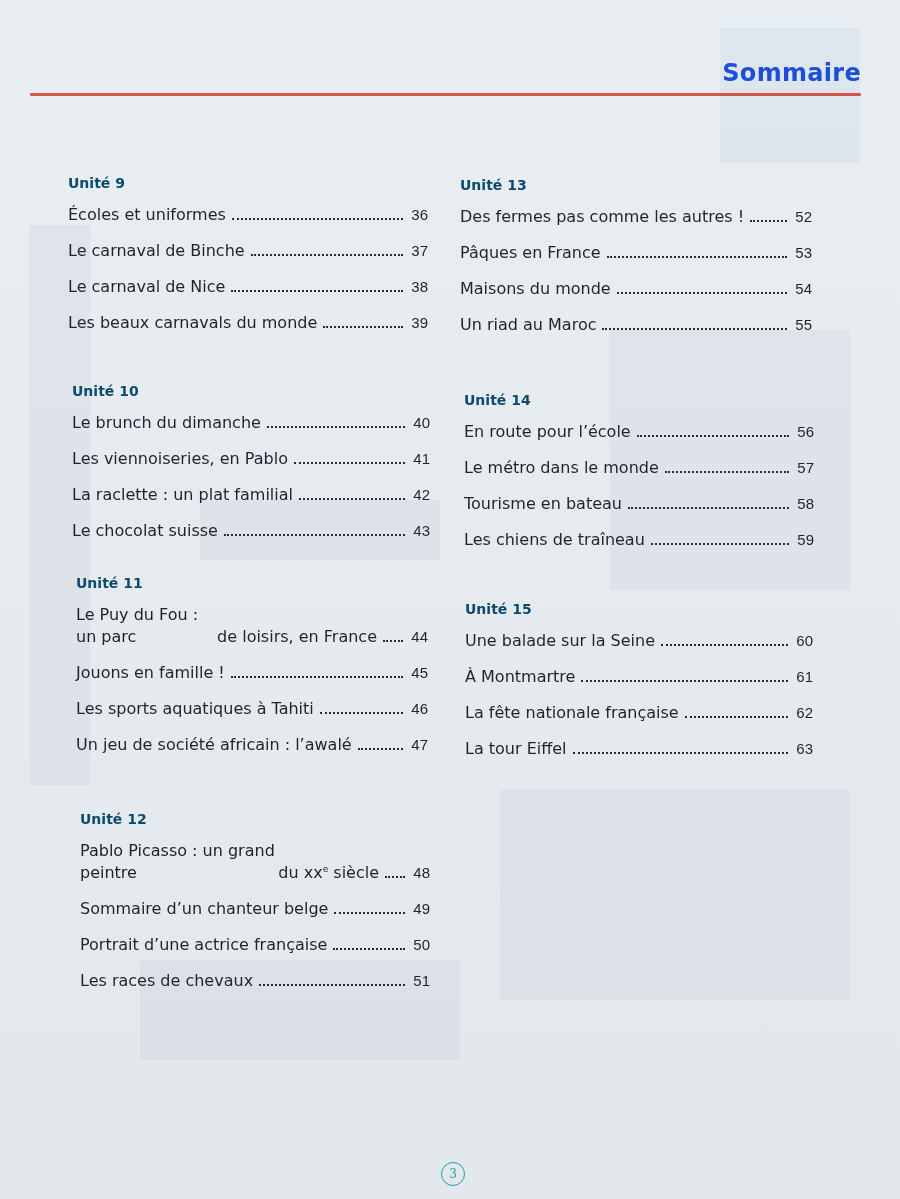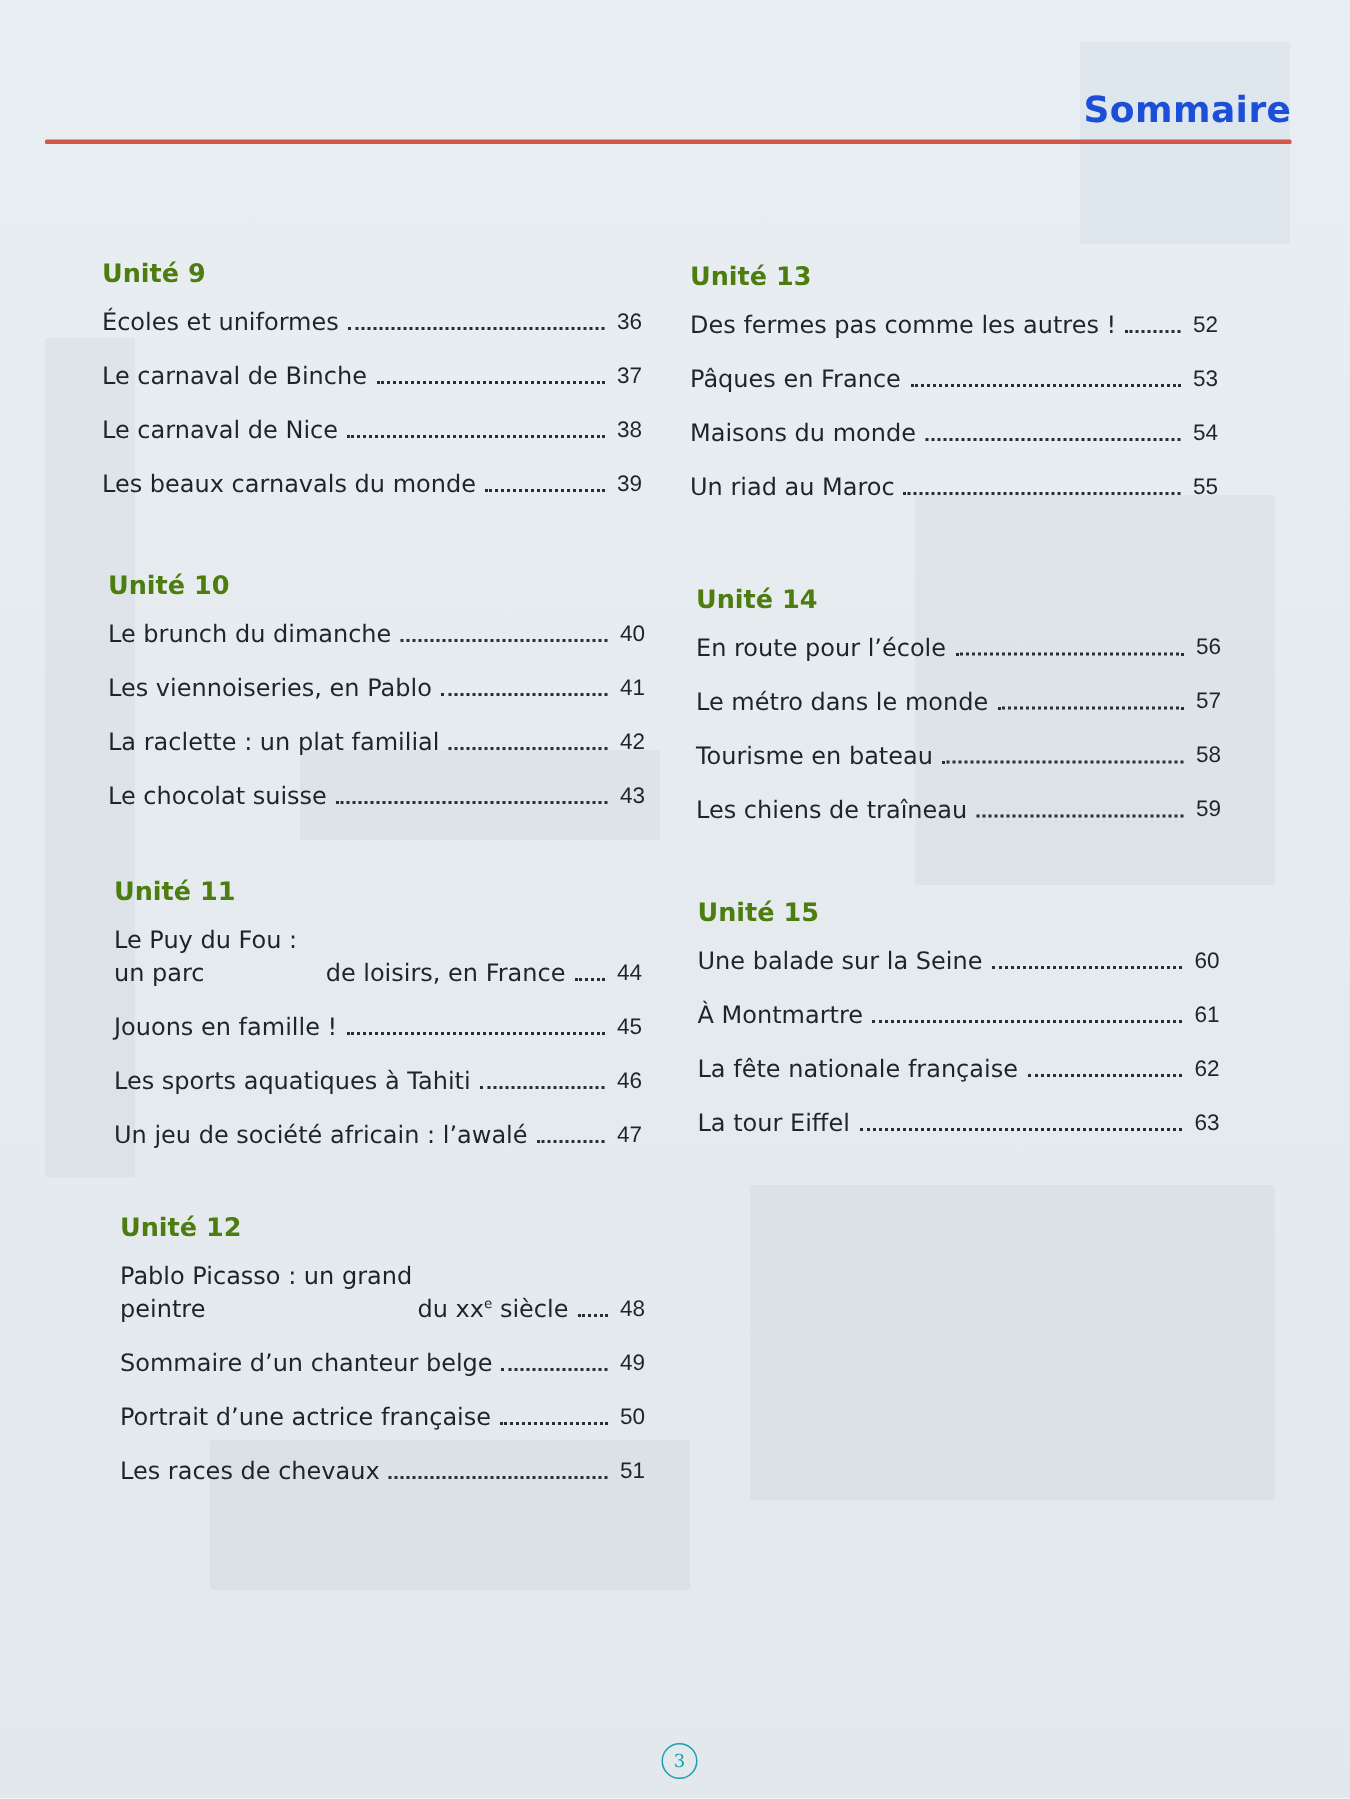--- a/index.html
+++ b/index.html
@@ -56,22 +56,22 @@
       top: 38px;
       height: 3px;
       background: #d3564a;
       border-radius: 1px;
     }
     .unit {
       position: absolute;
     }
     .unit-title {
       font-weight: bold;
-      font-size: 17px;
-      color: #4d7c0f;
+      font-size: 14px;
+      color: #0c4a6e;
       margin: 0 0 10px 0;
       height: 22px;
       line-height: 22px;
     }
     .entry {
       display: flex;
       align-items: flex-end;
       font-size: 16px;
       line-height: 22px;
       margin-bottom: 14px;
@@ -185,21 +185,21 @@
     <span class="dots"></span>
     <span class="page">42</span>
   </div>
   <div class="entry">
     <span class="label">Le chocolat suisse</span>
     <span class="dots"></span>
     <span class="page">43</span>
   </div>
 </div>
 
-<div class="unit" style="left:76px;top:584px;width:352px;">
+<div class="unit" style="left:76px;top:572px;width:352px;">
   <div class="unit-title">Unité 11</div>
   <div class="multi-wrap">
     <span class="line1">Le Puy du Fou : un parc</span>
     <div class="entry">
       <span class="label">de loisirs, en France</span>
       <span class="dots"></span>
       <span class="page">44</span>
     </div>
   </div>
   <div class="entry">

